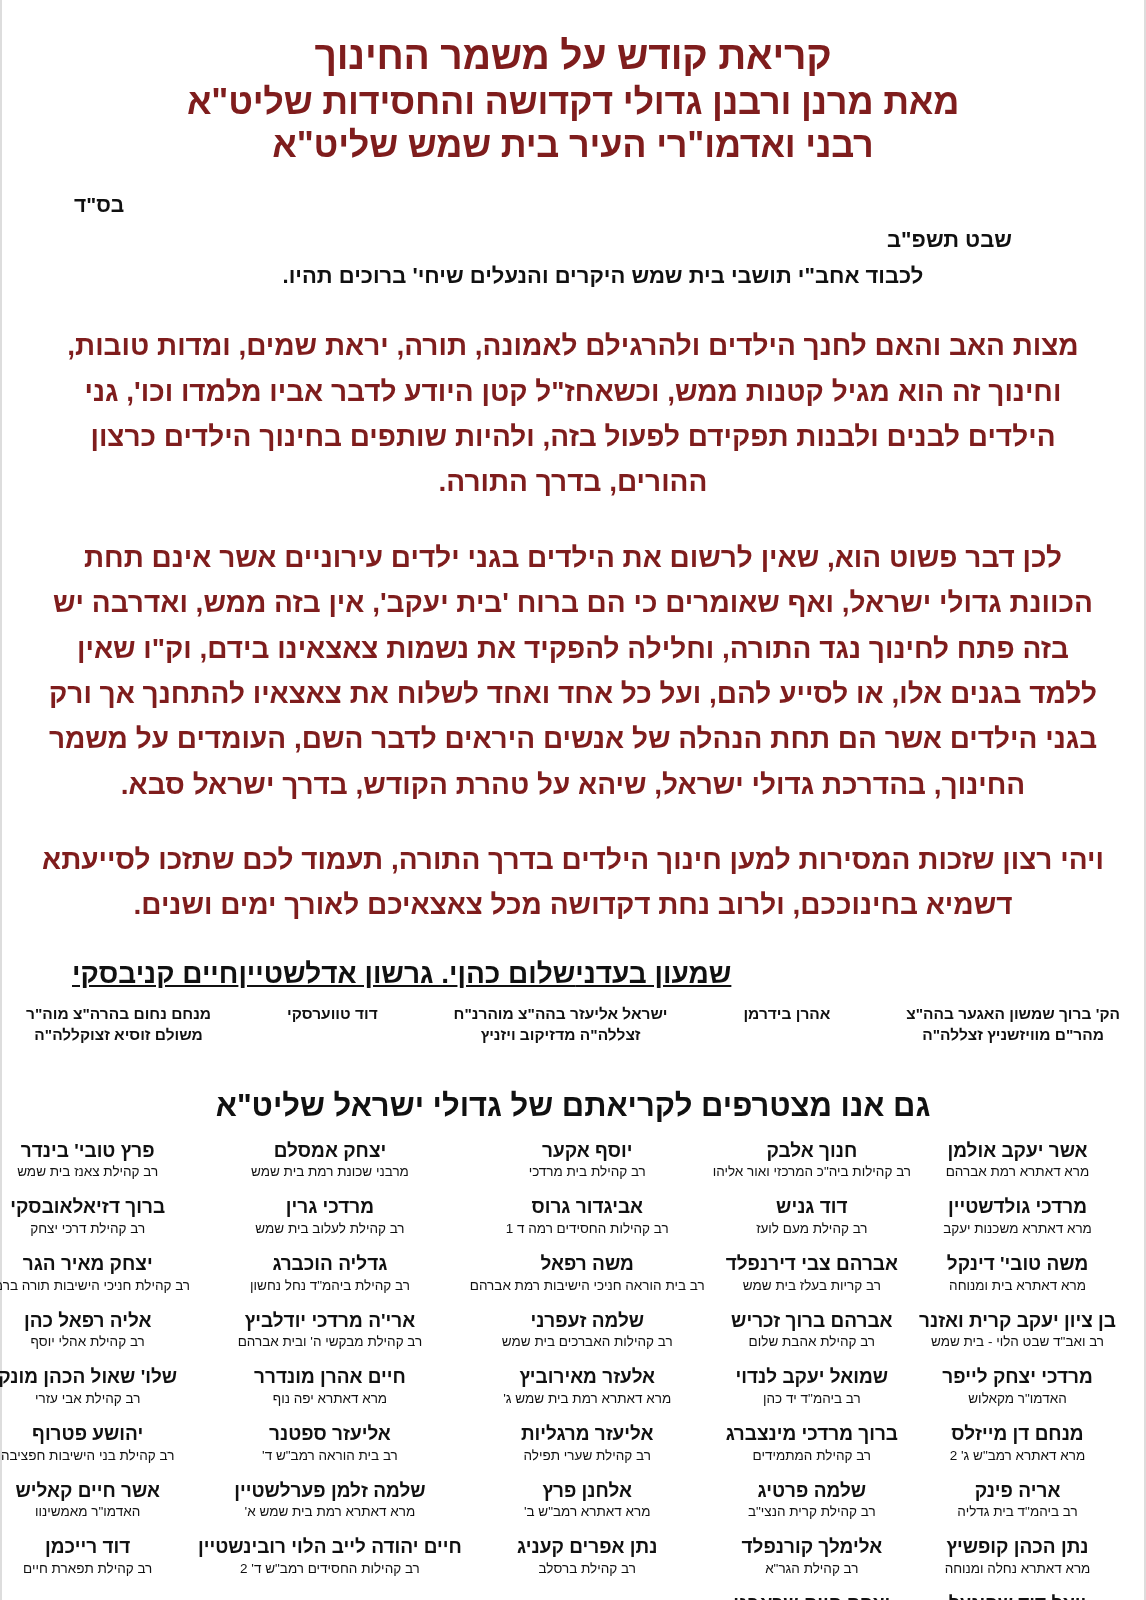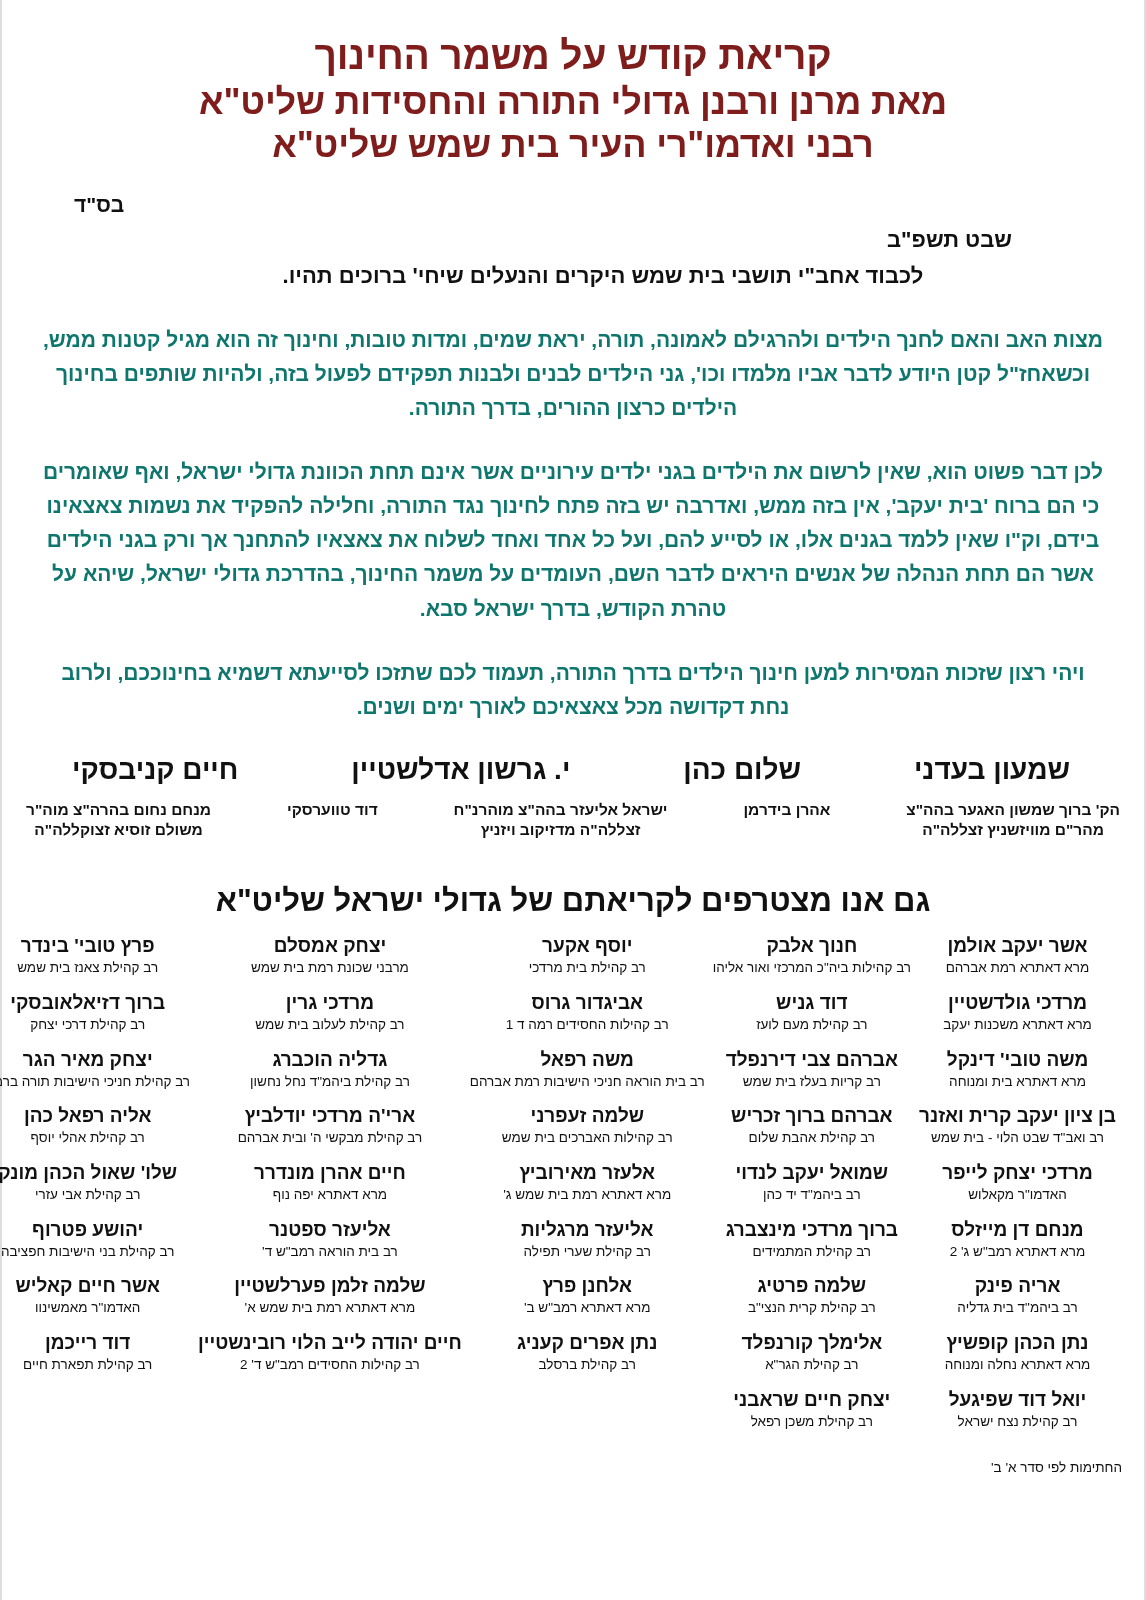--- a/index.html
+++ b/index.html
@@ -71,38 +71,39 @@
     margin-top: 6px;
     padding-left: 60px;
   }
 
   
   .body-text {
     margin-top: 34px;
     padding: 0 18px;
   }
   .para {
-    font-size: 21px;
+    font-size: 28px;
     font-weight: bold;
     line-height: 1.62;
     text-align: center;
     margin: 0 0 30px 0;
-    color: #0f766e;
+    color: #7f1d1d;
   }
 
   
   .sig-block {
     margin-top: 18px;
   }
   .sig-names-row {
     display: flex;
     flex-direction: row-reverse;
-    justify-content: space-between;
+    justify-content: flex-start;
     align-items: baseline;
     padding: 0 52px 0 48px;
+    text-decoration: underline;
   }
   .sig-name {
     font-size: 28px;
     font-weight: bold;
     white-space: nowrap;
   }
   .sig-sub-row {
     display: flex;
     flex-direction: row-reverse;
     justify-content: space-between;
@@ -162,21 +163,21 @@
     font-weight: normal;
   }
 </style>
 </head>
 <body>
 
 <div class="page">
 
   <div class="titles">
     <div class="title-line title-1">קריאת קודש על משמר החינוך</div>
-    <div class="title-line title-2">מאת מרנן ורבנן גדולי התורה והחסידות שליט"א</div>
+    <div class="title-line title-2">מאת מרנן ורבנן גדולי דקדושה והחסידות שליט"א</div>
     <div class="title-line title-3">רבני ואדמו"רי העיר בית שמש שליט"א</div>
   </div>
 
   <div class="meta-row">
     <div class="bsd">בס"ד</div>
   </div>
   <div class="date-row">
     <div class="date">שבט תשפ"ב</div>
   </div>
   <div class="greeting">לכבוד אחב"י תושבי בית שמש היקרים והנעלים שיחי' ברוכים תהיו.</div>

